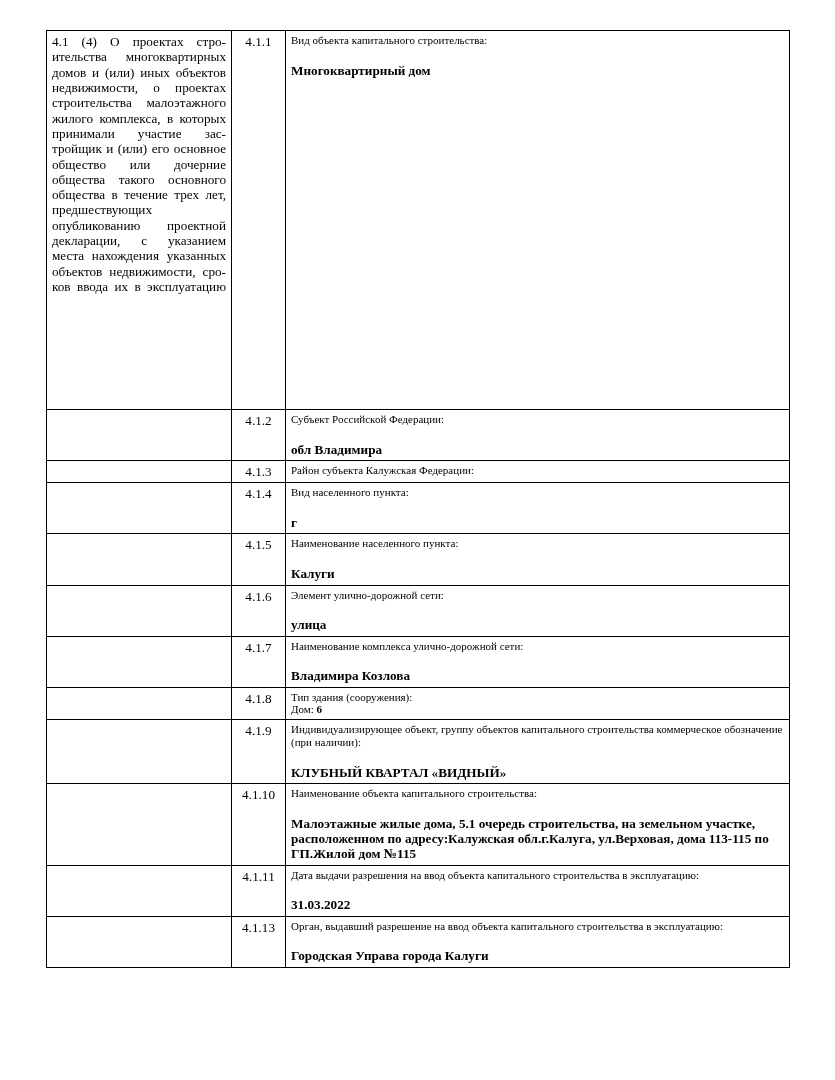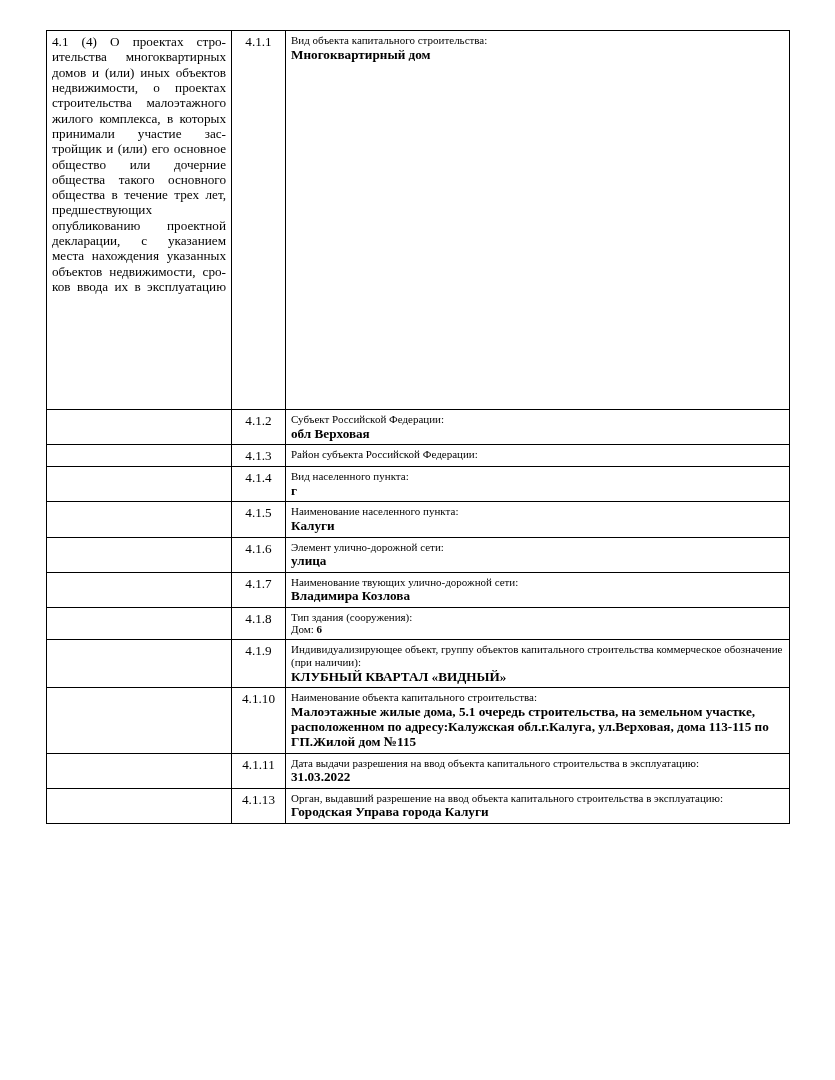--- a/index.html
+++ b/index.html
@@ -52,20 +52,21 @@
   td.code-mid {
     vertical-align: middle;
     text-align: center;
   }
   .label {
     font-size: 11px;
   }
   .value {
     font-weight: bold;
     font-size: 13.2px;
+    margin-top: 16px;
   }
   .value-inline {
     font-weight: bold;
   }
   .cell-mid {
     vertical-align: middle;
   }
   .empty-cell { }
 </style>
 </head>
@@ -87,29 +88,29 @@
           <div class="label">Вид объекта капитального строительства:</div>
           <div class="value">Многоквартирный дом</div>
         </td>
       </tr>
 
       <tr>
         <td class="empty-cell"></td>
         <td class="code-mid">4.1.2</td>
         <td>
           <div class="label">Субъект Российской Федерации:</div>
-          <div class="value">обл Верховая</div>
+          <div class="value">обл Владимира</div>
         </td>
       </tr>
 
       <tr>
         <td class="empty-cell"></td>
         <td class="code-mid">4.1.3</td>
         <td>
-          <div class="label">Район субъекта Российской Федерации:</div>
+          <div class="label">Район субъекта Калужская Федерации:</div>
         </td>
       </tr>
 
       <tr>
         <td class="empty-cell"></td>
         <td class="code-mid">4.1.4</td>
         <td>
           <div class="label">Вид населенного пункта:</div>
           <div class="value">г</div>
         </td>
@@ -130,21 +131,21 @@
         <td>
           <div class="label">Элемент улично-дорожной сети:</div>
           <div class="value">улица</div>
         </td>
       </tr>
 
       <tr>
         <td class="empty-cell"></td>
         <td class="code-mid">4.1.7</td>
         <td>
-          <div class="label">Наименование твующих улично-дорожной сети:</div>
+          <div class="label">Наименование комплекса улично-дорожной сети:</div>
           <div class="value">Владимира Козлова</div>
         </td>
       </tr>
 
       <tr>
         <td class="empty-cell"></td>
         <td class="code-mid">4.1.8</td>
         <td>
           <div class="label">Тип здания (сооружения):</div>
           <div class="label"><span>Дом: </span><span class="value-inline">6</span></div>

